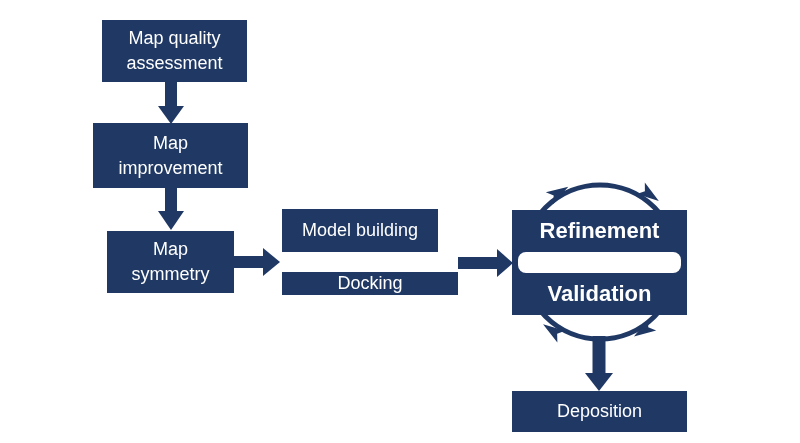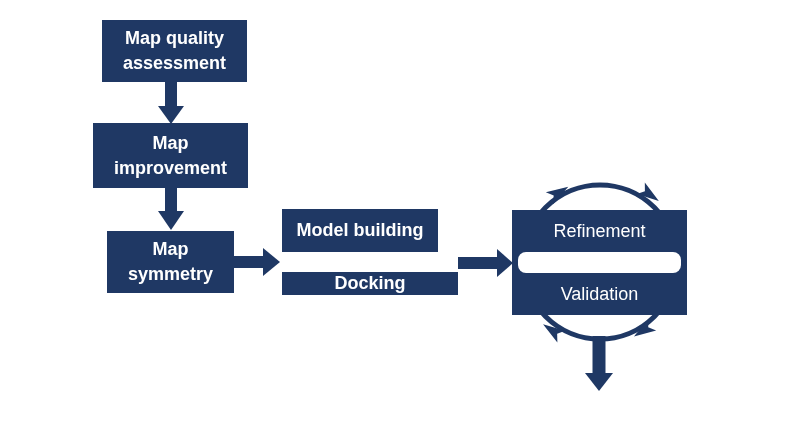--- a/index.html
+++ b/index.html
@@ -21,32 +21,32 @@
   .arrow-line.thick{stroke-width:13;}
   .arrow-head{fill:var(--navy);}
   .cycle-circle{fill:none;stroke:var(--navy);stroke-width:5;}
   .cycle-head{fill:var(--navy);}
   .box{
     position:absolute;z-index:1;
     background:var(--navy);
     color:var(--text);
     display:flex;align-items:center;justify-content:center;
     text-align:center;
-    font-size:18px;font-weight:700;line-height:25px;
+    font-size:18px;font-weight:400;line-height:25px;
     white-space:pre-line;
   }
   .group-box{
     position:absolute;z-index:1;
     background:var(--navy);
   }
   .group-cell{
     position:absolute;left:0;width:100%;
     display:flex;align-items:center;justify-content:center;
     color:var(--text);
-    font-size:18px;font-weight:400;
+    font-size:22px;font-weight:700;
   }
   .divider-band{
     position:absolute;left:6px;right:6px;top:42px;height:21px;
     background:var(--bg);
     border-radius:8px;
   }
 </style>
 </head>
 <body>
 
@@ -95,14 +95,15 @@
   <div class="box" style="left:282px;top:209px;width:156px;height:43px;">Model building</div>
 
   <div class="box" style="left:282px;top:272px;width:176px;height:23px;">Docking</div>
 
   <div class="group-box" style="left:512px;top:210px;width:175px;height:105px;">
     <div class="group-cell" style="top:0;height:42px;">Refinement</div>
     <div class="divider-band"></div>
     <div class="group-cell" style="top:63px;height:42px;">Validation</div>
   </div>
 
+  <div class="box" style="left:512px;top:391px;width:175px;height:41px;">Deposition</div>
 
 </div>
 
 </body></html>

